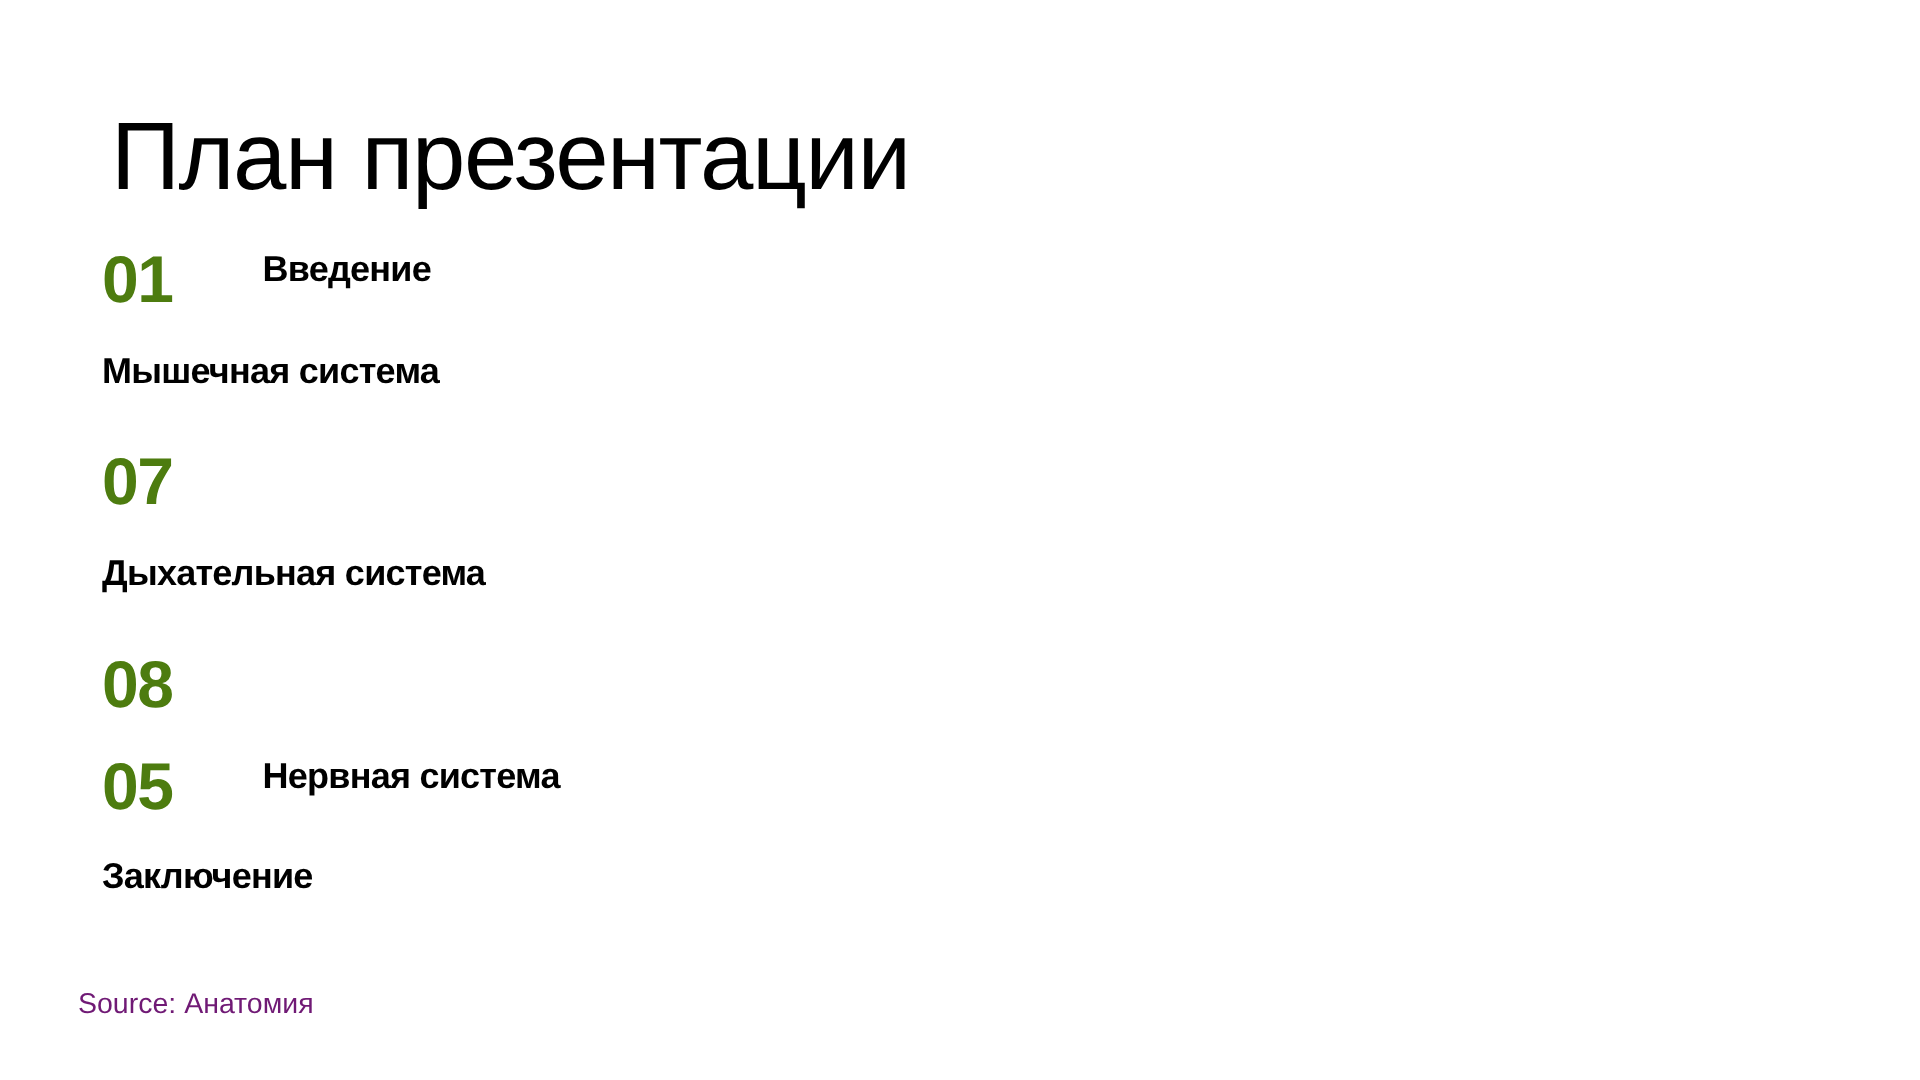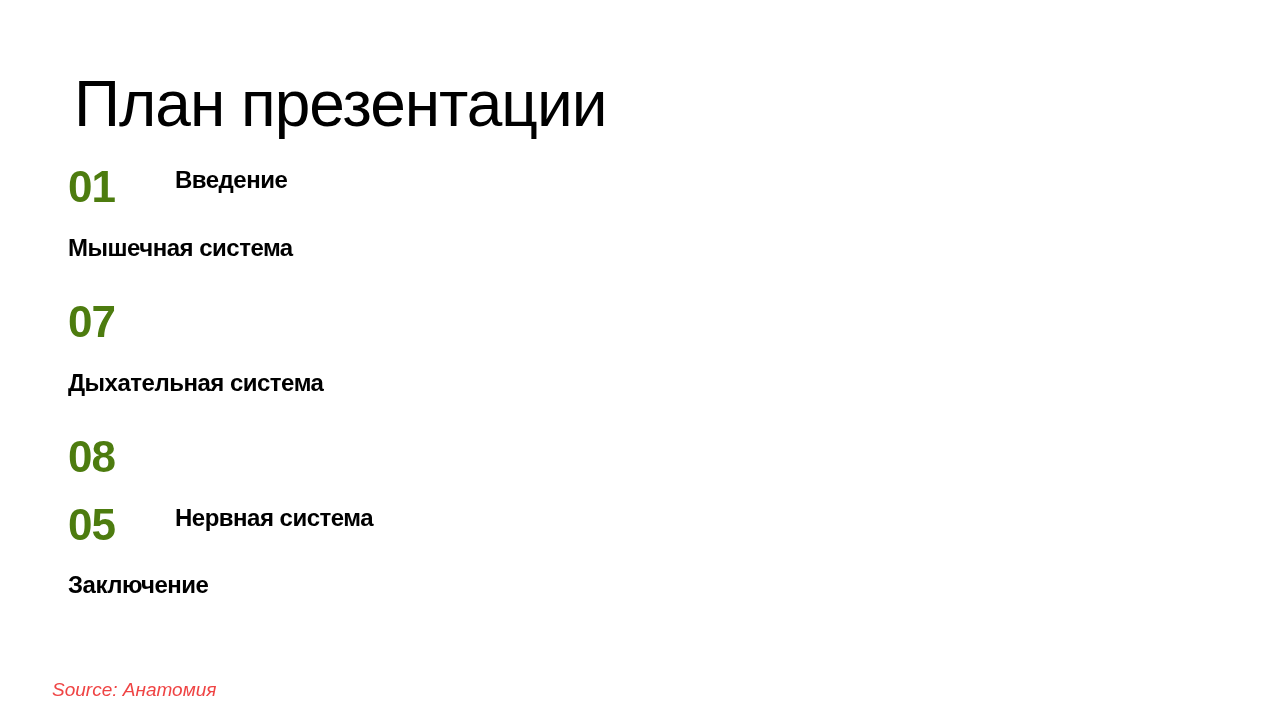--- a/index.html
+++ b/index.html
@@ -53,26 +53,25 @@
     font-size: 24px;
     line-height: 1.0;
     font-weight: 700;
     letter-spacing: -0.5px;
     color: #000000;
     white-space: nowrap;
   }
   .source-note {
     position: absolute;
     left: 52px;
-    top: 680px;
+    top: 660px;
     font-size: 19px;
     line-height: 1.1;
-    font-style: italic;
     font-weight: 400;
-    color: #ef4444;
+    color: #701a75;
     white-space: nowrap;
   }
 </style>
 </head>
 <body>
 
 <div class="slide">
 
   <h1 class="slide-title">План презентации</h1>
 

